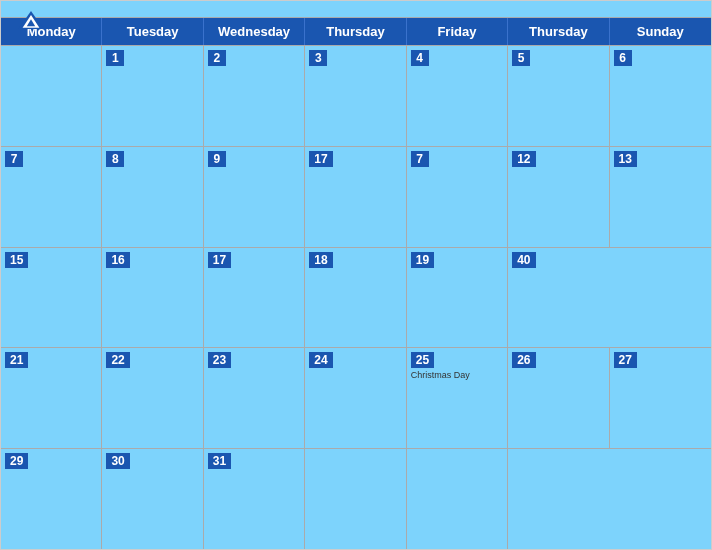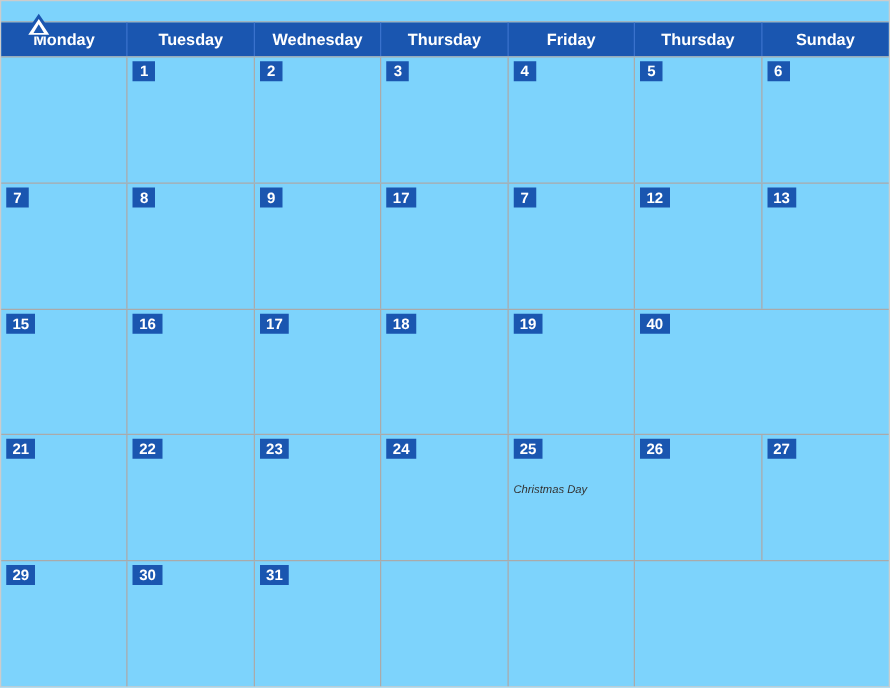--- a/index.html
+++ b/index.html
@@ -137,24 +137,23 @@
     }
 
     .day-cell.empty .day-num {
       background: transparent;
       color: transparent;
     }
 
     .holiday-label {
       font-size: 9px;
       color: #333;
-      margin-top: 18px;
+      margin-top: 2px;
       display: block;
       line-height: 1.2;
-      font-style: italic;
     }
   </style>
 </head>
 <body>
 
 <div class="calendar-wrapper">
   <div class="header">
     <div class="logo-area">
       <svg class="logo-icon" viewBox="0 0 40 30" xmlns="http://www.w3.org/2000/svg">
         <polygon points="20,2 38,28 2,28" fill="#1a56b0"></polygon>

